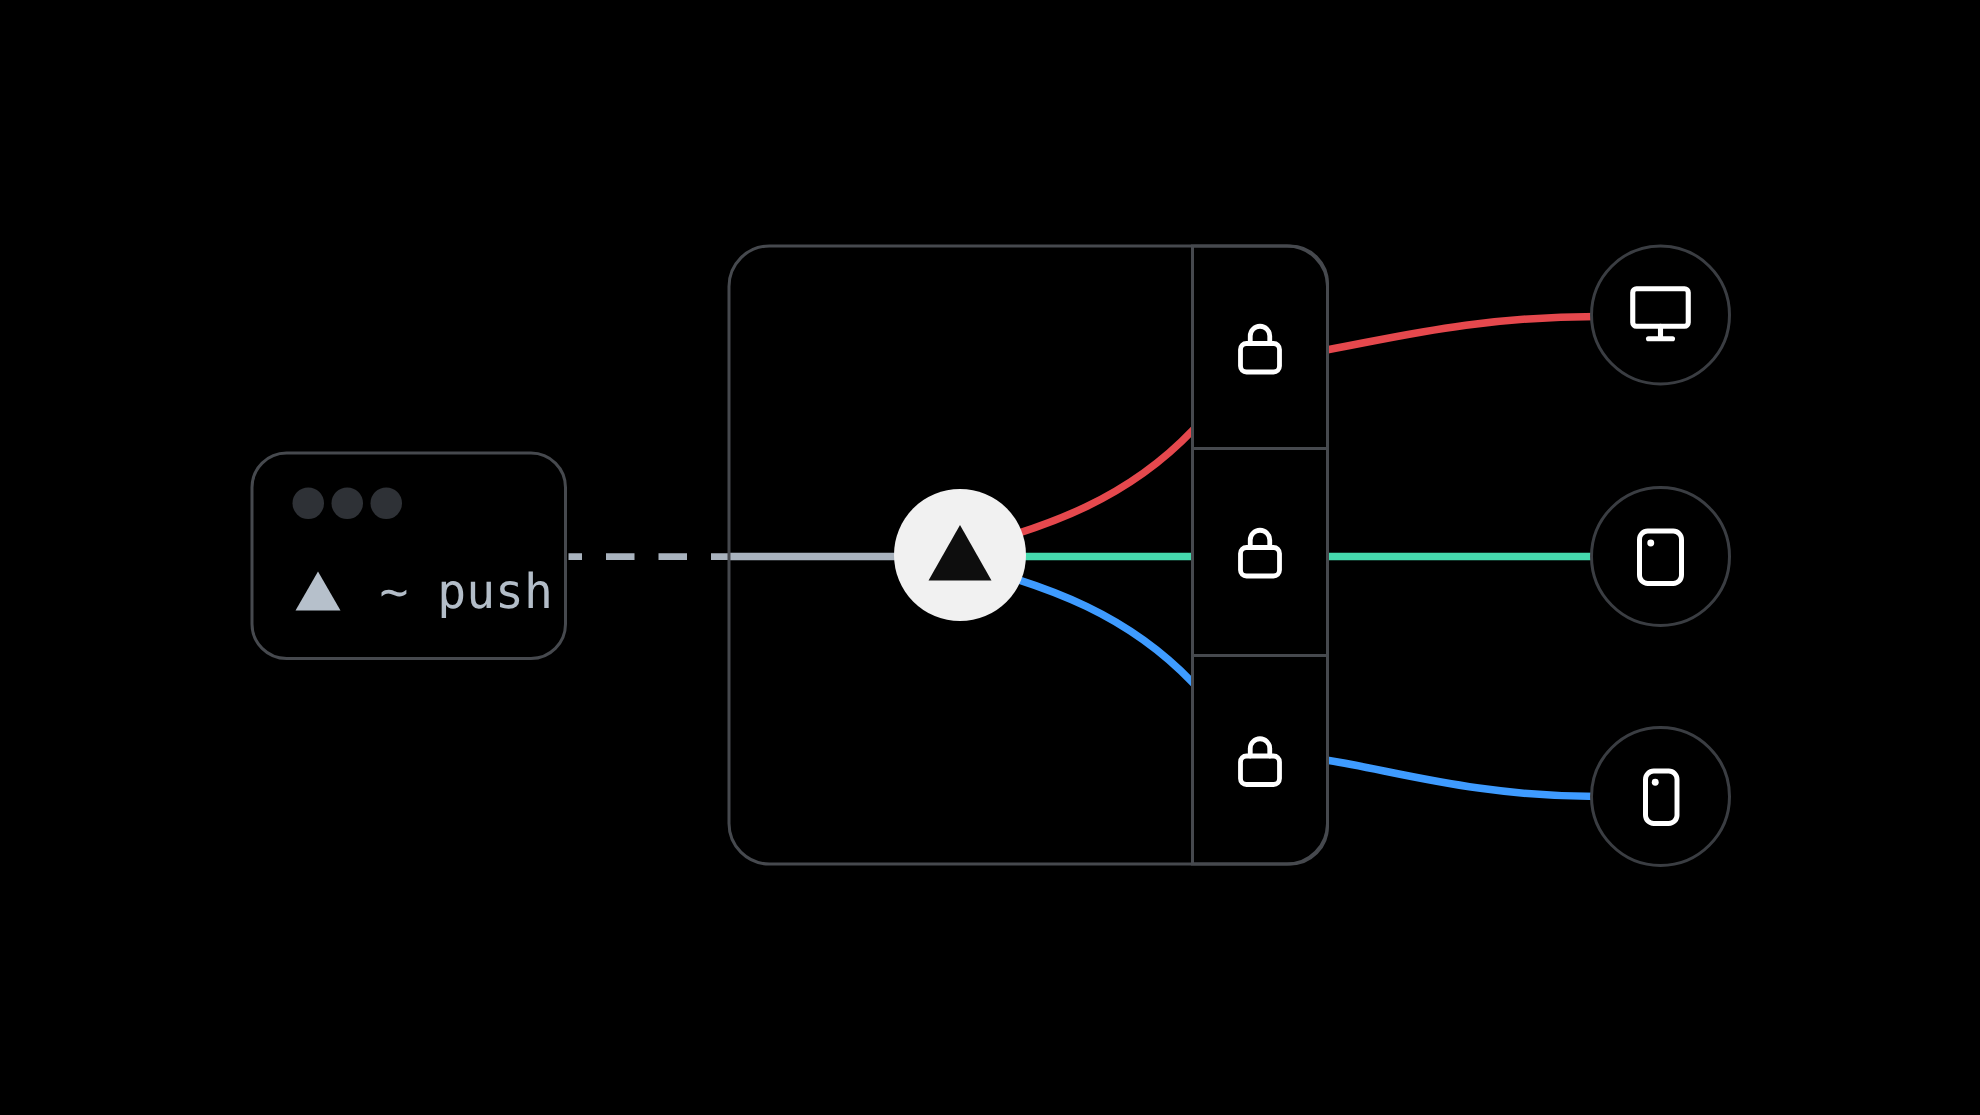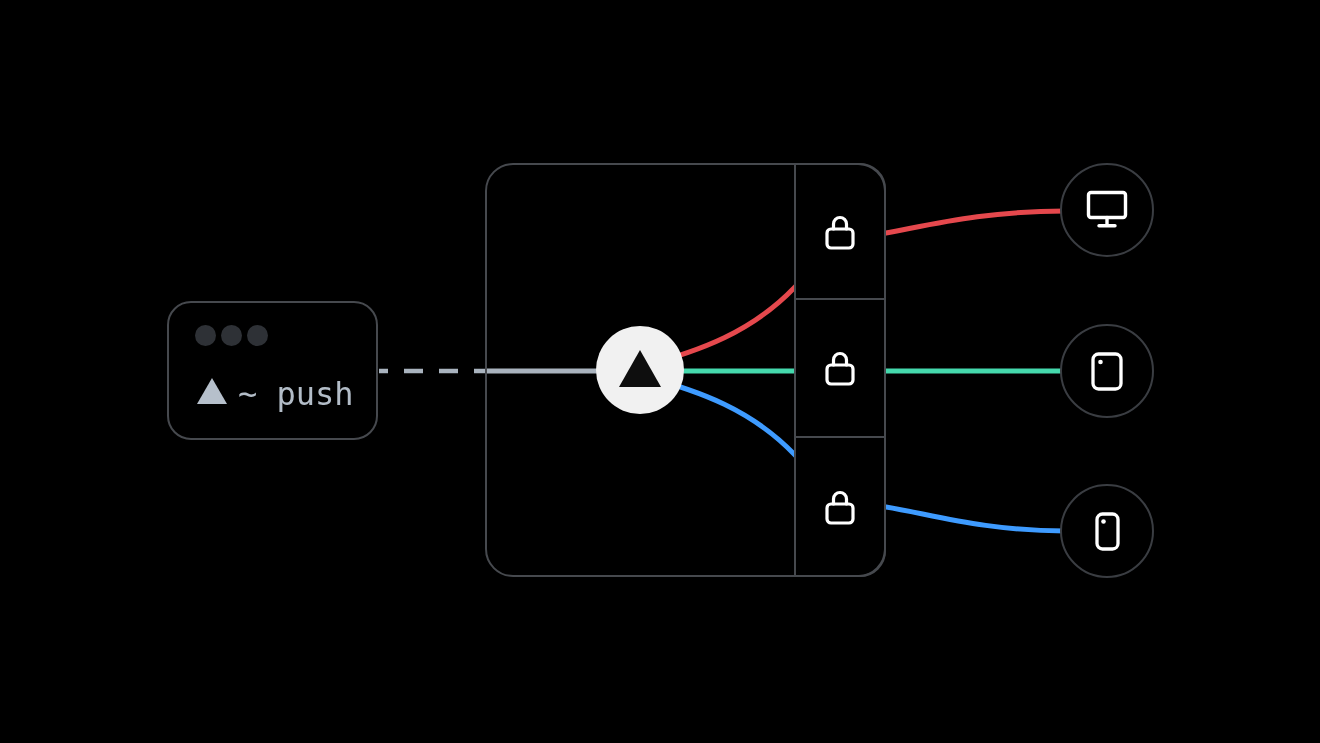--- a/index.html
+++ b/index.html
@@ -8,22 +8,22 @@
 
   
   #lines{position:absolute;left:0;top:0;z-index:1;}
 
   
   .terminal{position:absolute;left:167px;top:301px;width:211px;height:139px;
             box-sizing:border-box;border:2px solid #46494e;border-radius:24px;
             background:#000;z-index:2;}
   .dots{position:absolute;left:26px;top:22px;display:flex;gap:5px;}
   .dot{width:21px;height:21px;border-radius:50%;background:#2e3136;}
-  .cmdrow{position:absolute;left:28px;top:75px;display:flex;align-items:flex-start;
-          gap:11px;line-height:1;}
+  .cmdrow{position:absolute;left:28px;top:75px;display:flex;align-items:center;
+          gap:26px;line-height:1;}
   .tri-glyph{width:0;height:0;border-left:15px solid transparent;
              border-right:15px solid transparent;border-bottom:26px solid #b6c0cb;}
   .cmd{font-size:32px;color:#b3bdc8;white-space:pre;}
 
   
   .mainbox{position:absolute;left:485px;top:163px;width:401px;height:414px;
            box-sizing:border-box;border:2px solid #46494e;border-radius:28px;
            background:transparent;z-index:3;pointer-events:none;}
 
   

